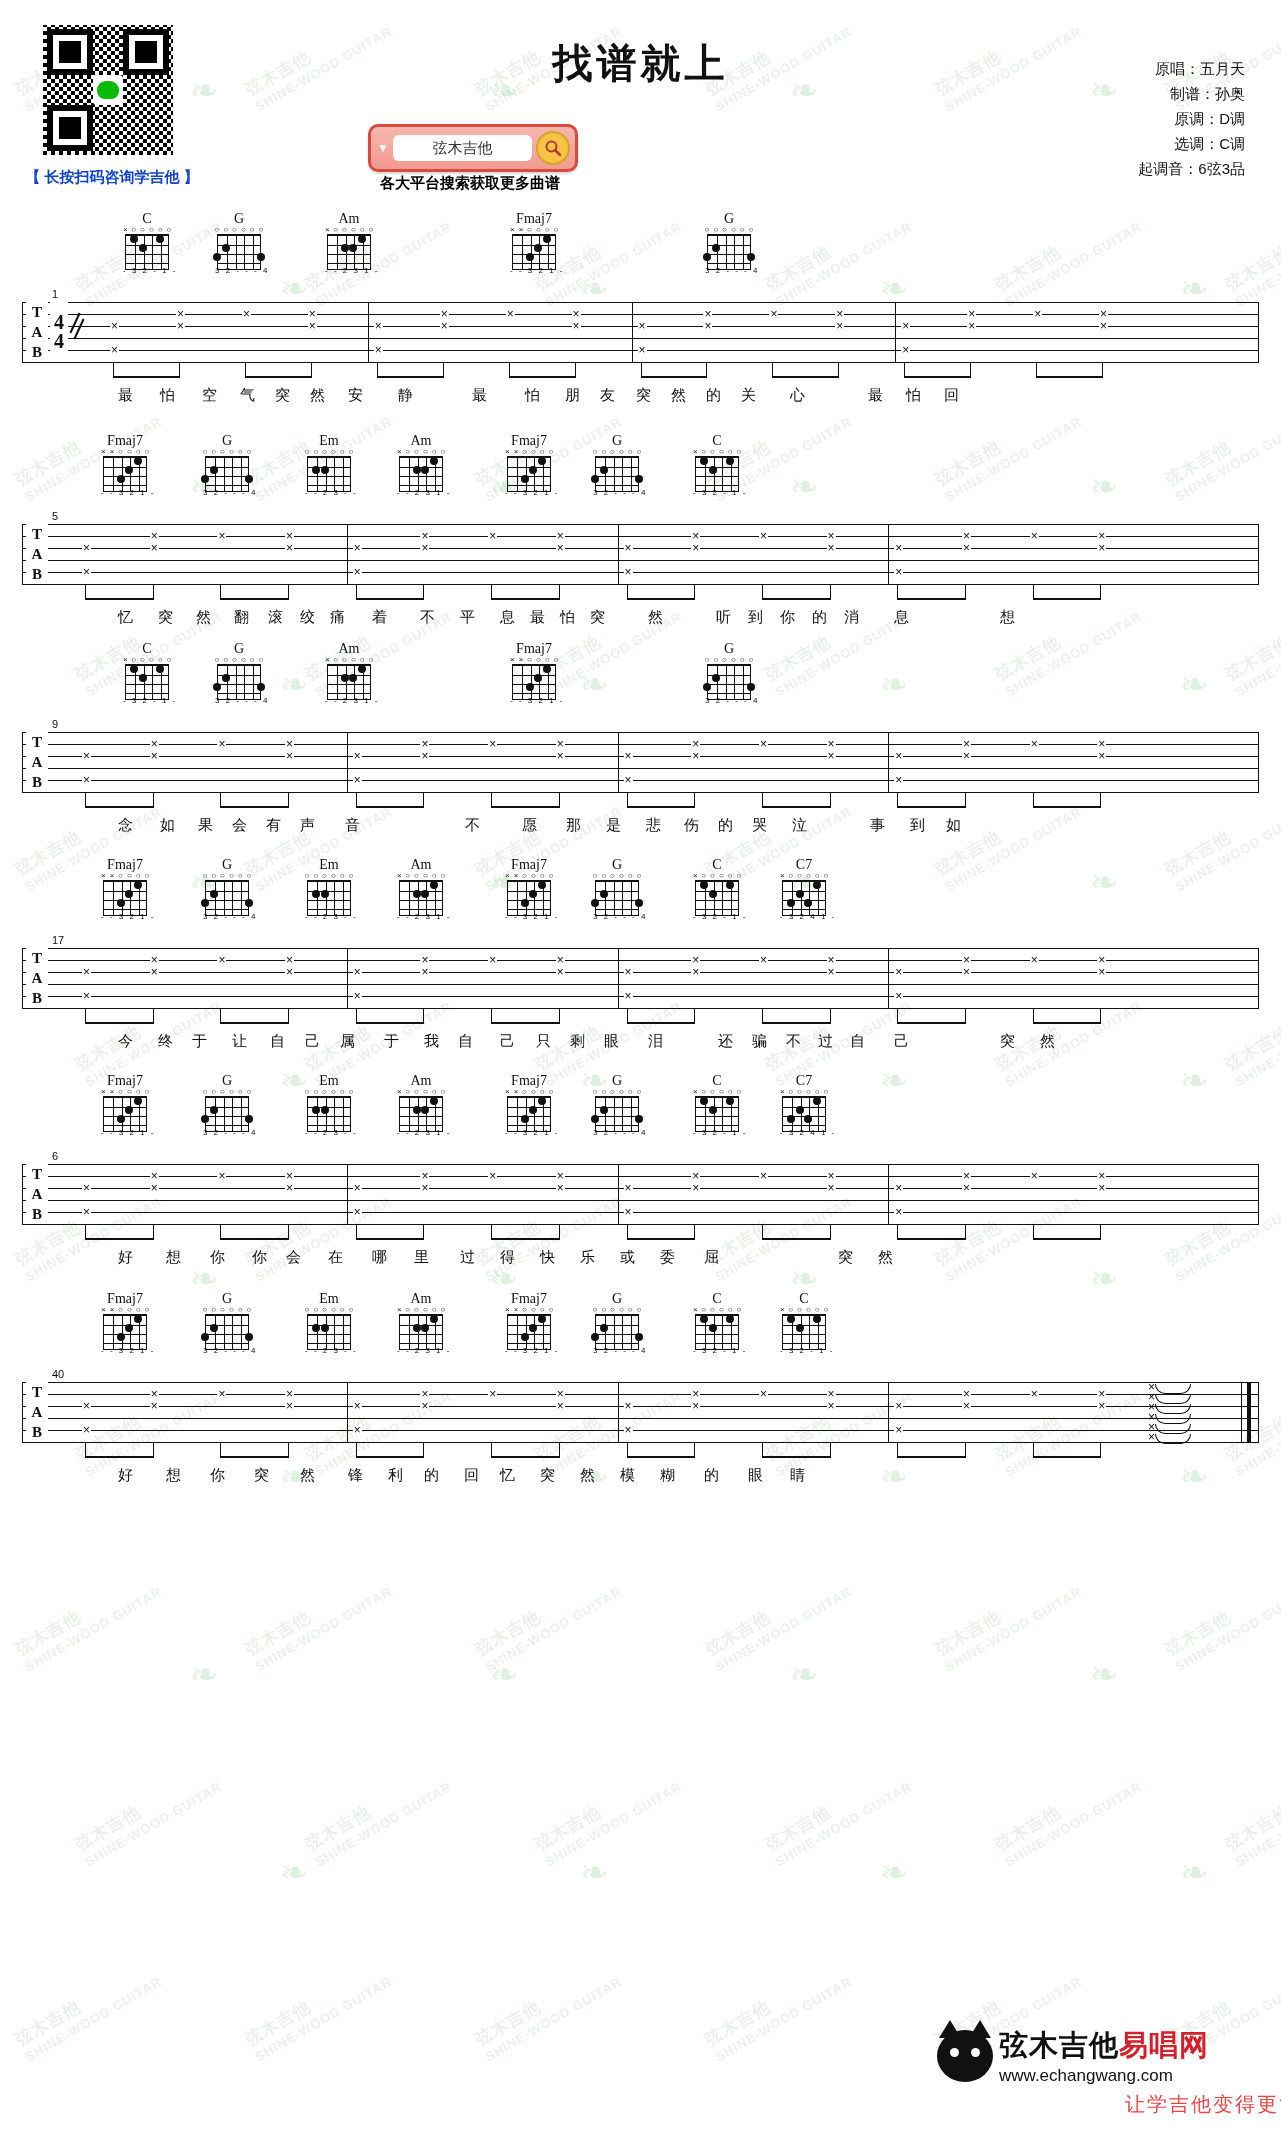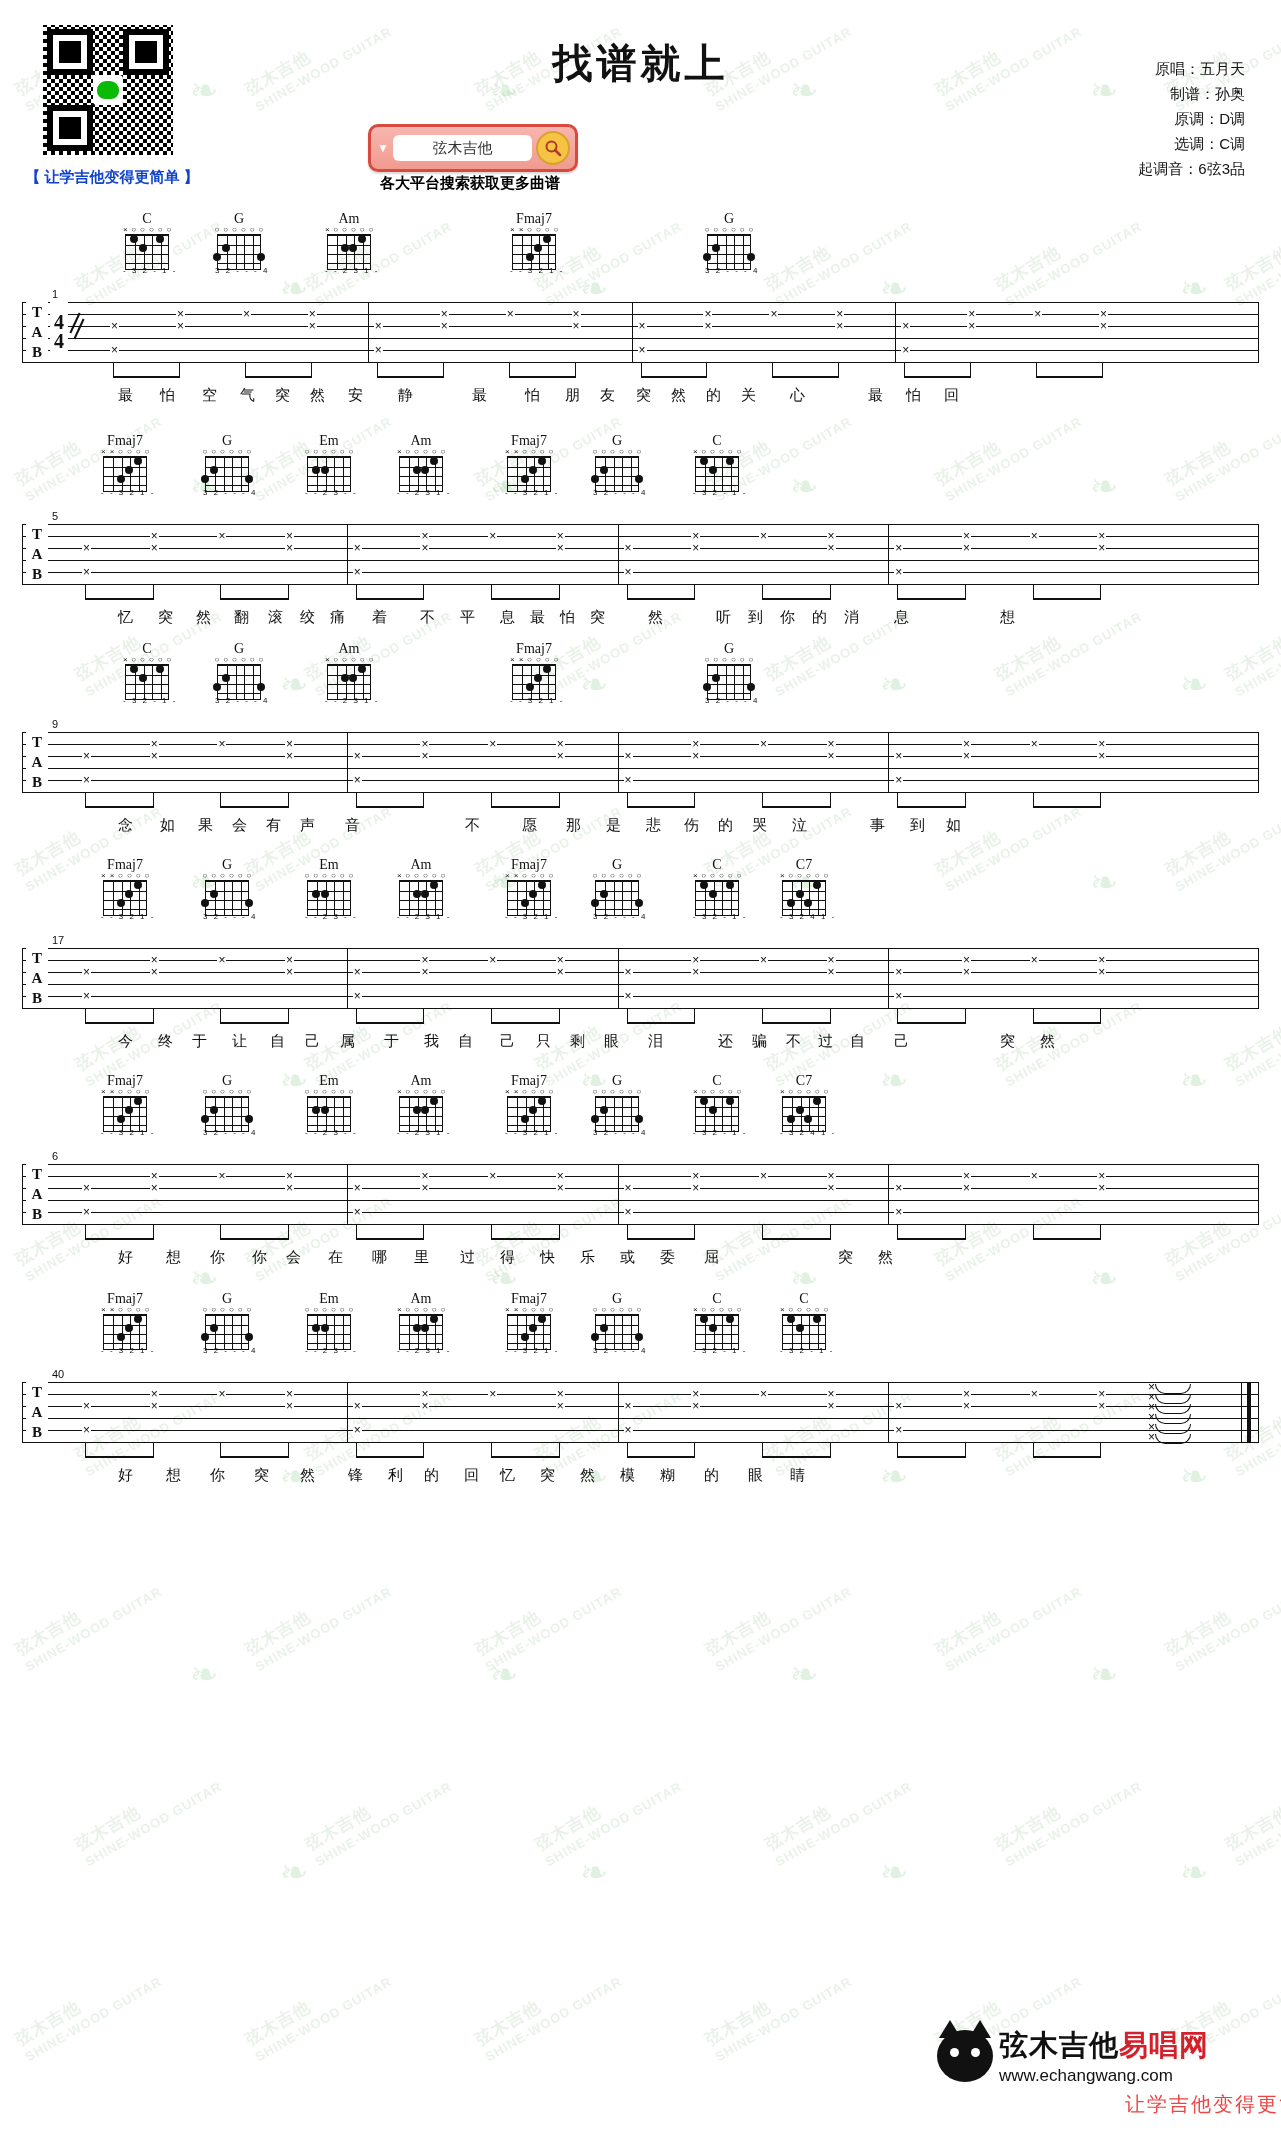--- a/index.html
+++ b/index.html
@@ -291,21 +291,21 @@
   <div class="qr-corner" style="right:4px;top:4px;">
       <i></i>
     </div>
   <div class="qr-corner" style="left:4px;bottom:4px;">
       <i></i>
     </div>
   <div class="qr-inner">
       <div class="wechat"></div>
     </div>
 </div>
-<div class="qrlabel">【 让学吉他变得更简单 】</div>
+<div class="qrlabel">【 长按扫码咨询学吉他 】</div>
 
 <div class="title">找谱就上</div>
 
 <div class="searchbox">
   <span class="caret">▼</span>
   <span class="field">弦木吉他</span>
   <span class="mag">
     <svg width="18" height="18" viewBox="0 0 18 18">
         <circle cx="7.5" cy="7.5" r="5" fill="none" stroke="#b03a2e" stroke-width="2"></circle>
         <line x1="11" y1="11" x2="16" y2="16" stroke="#b03a2e" stroke-width="2.5" stroke-linecap="round"></line>

